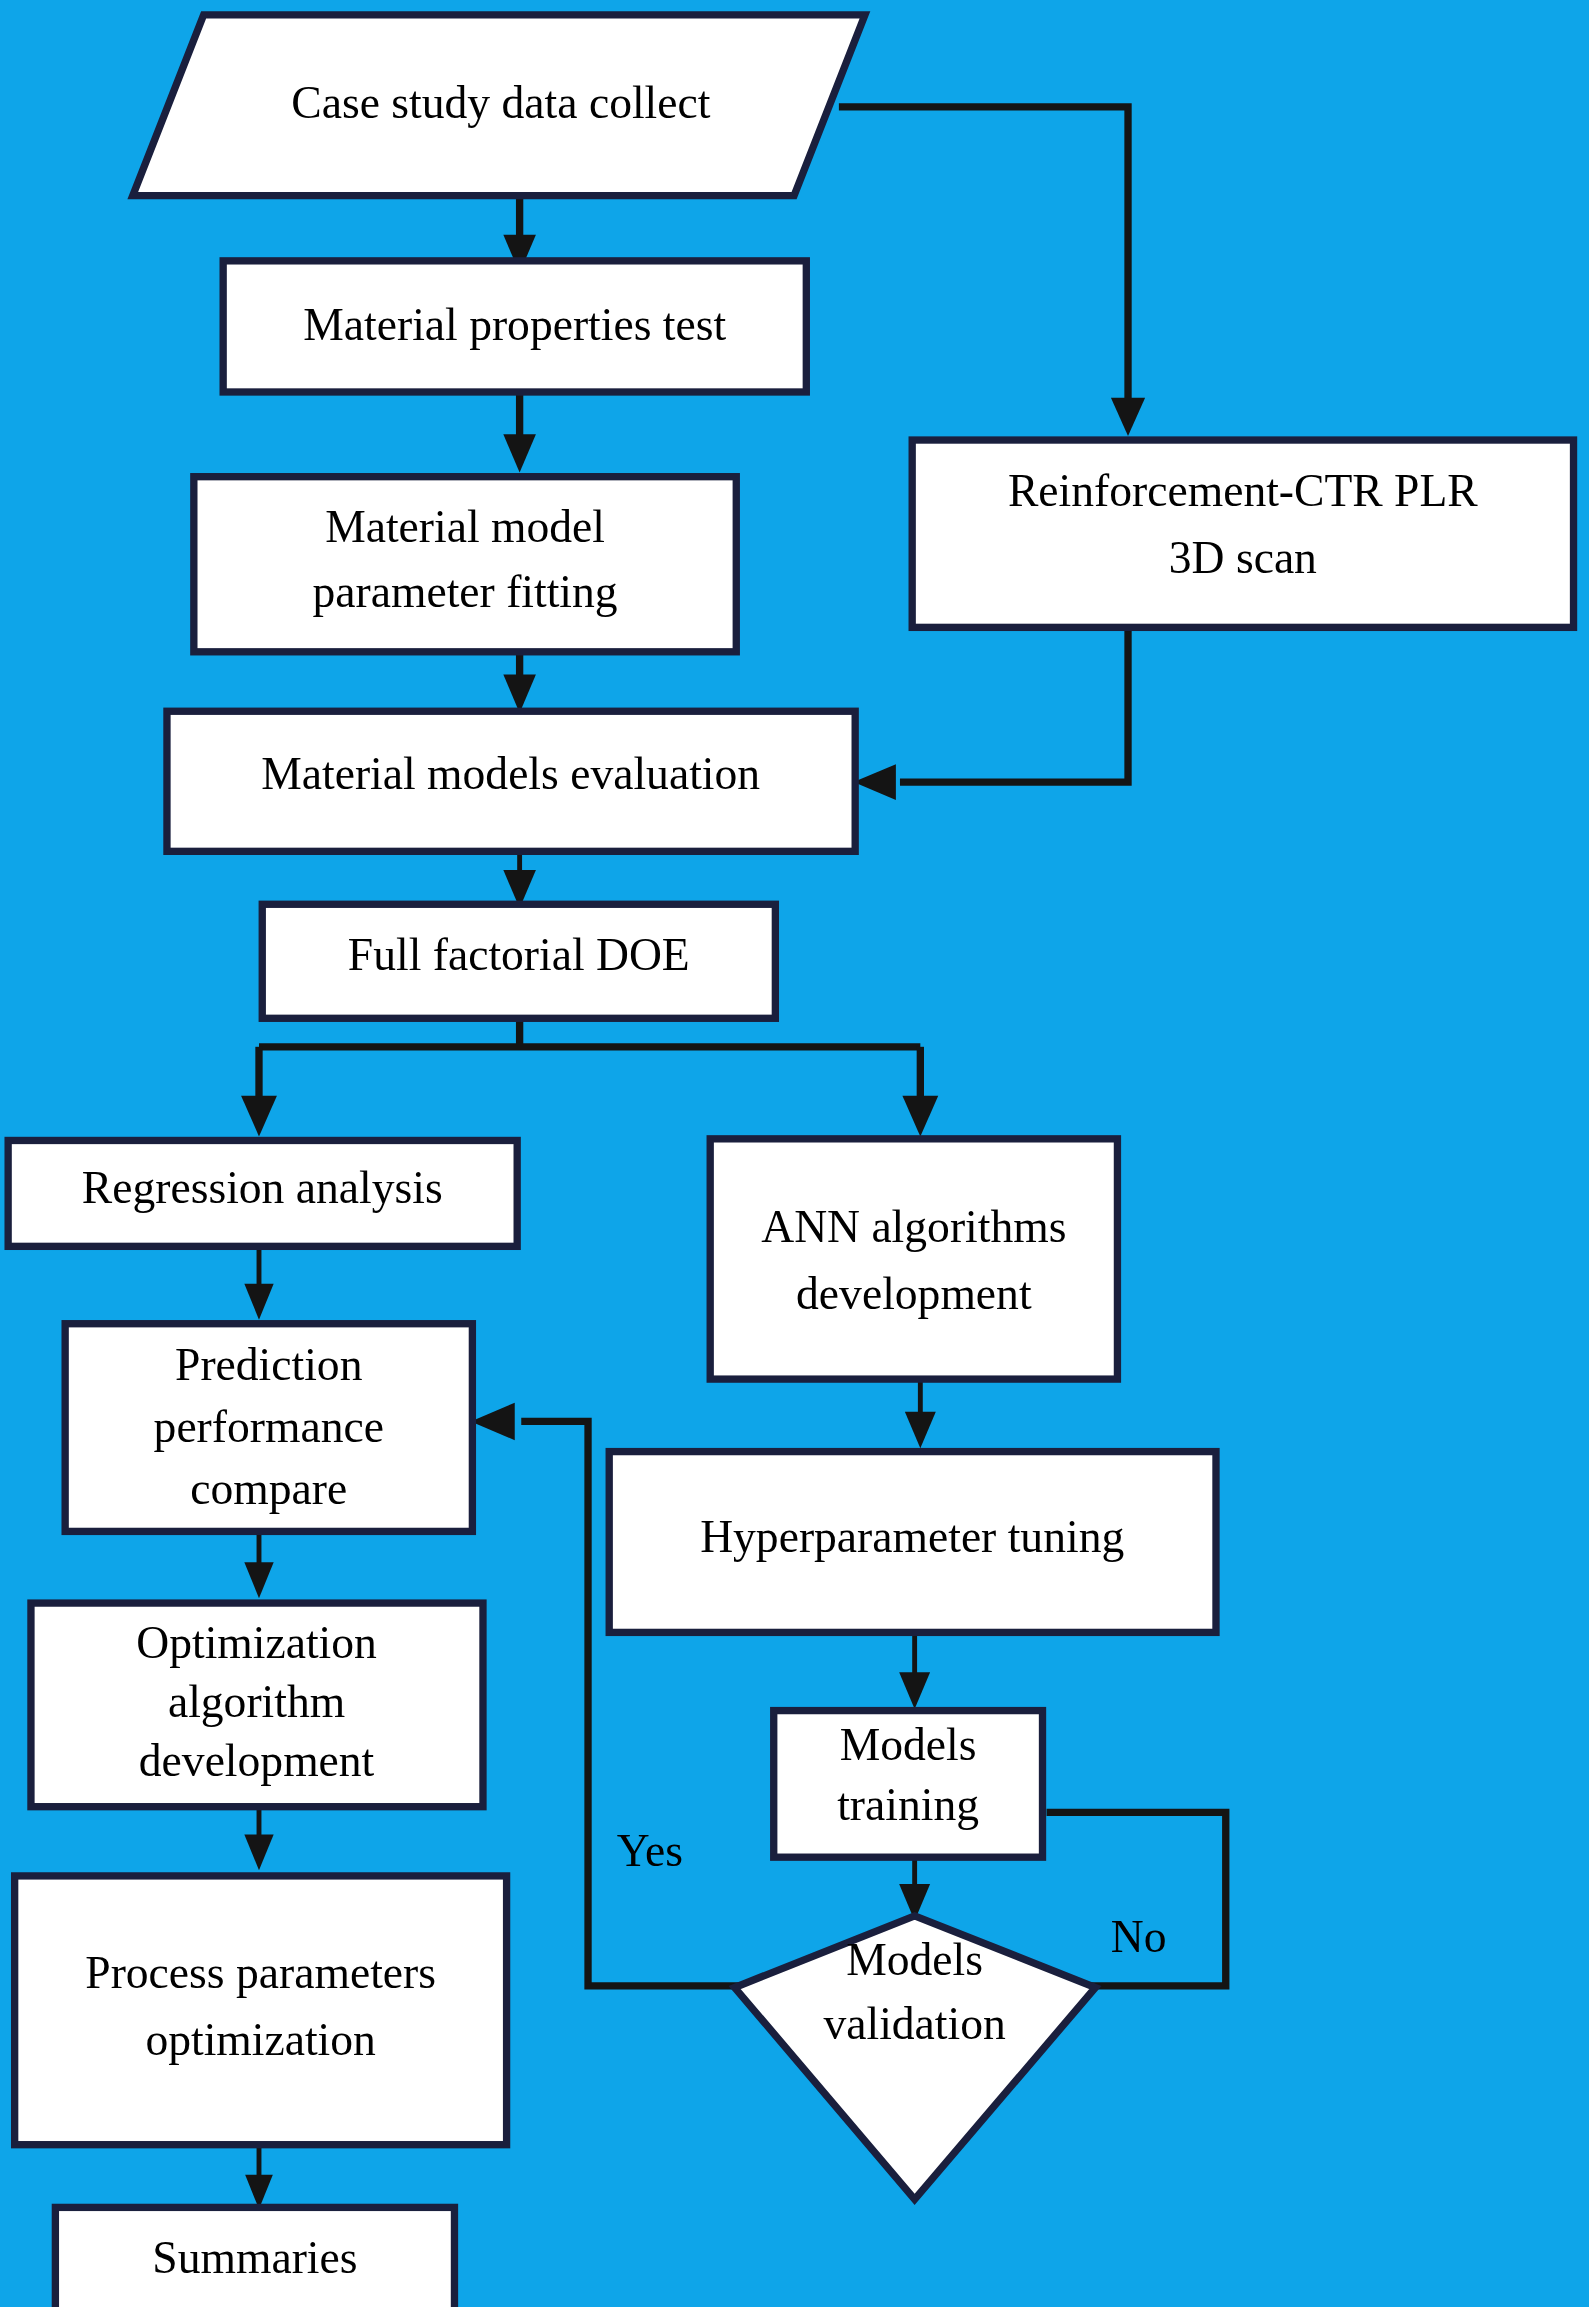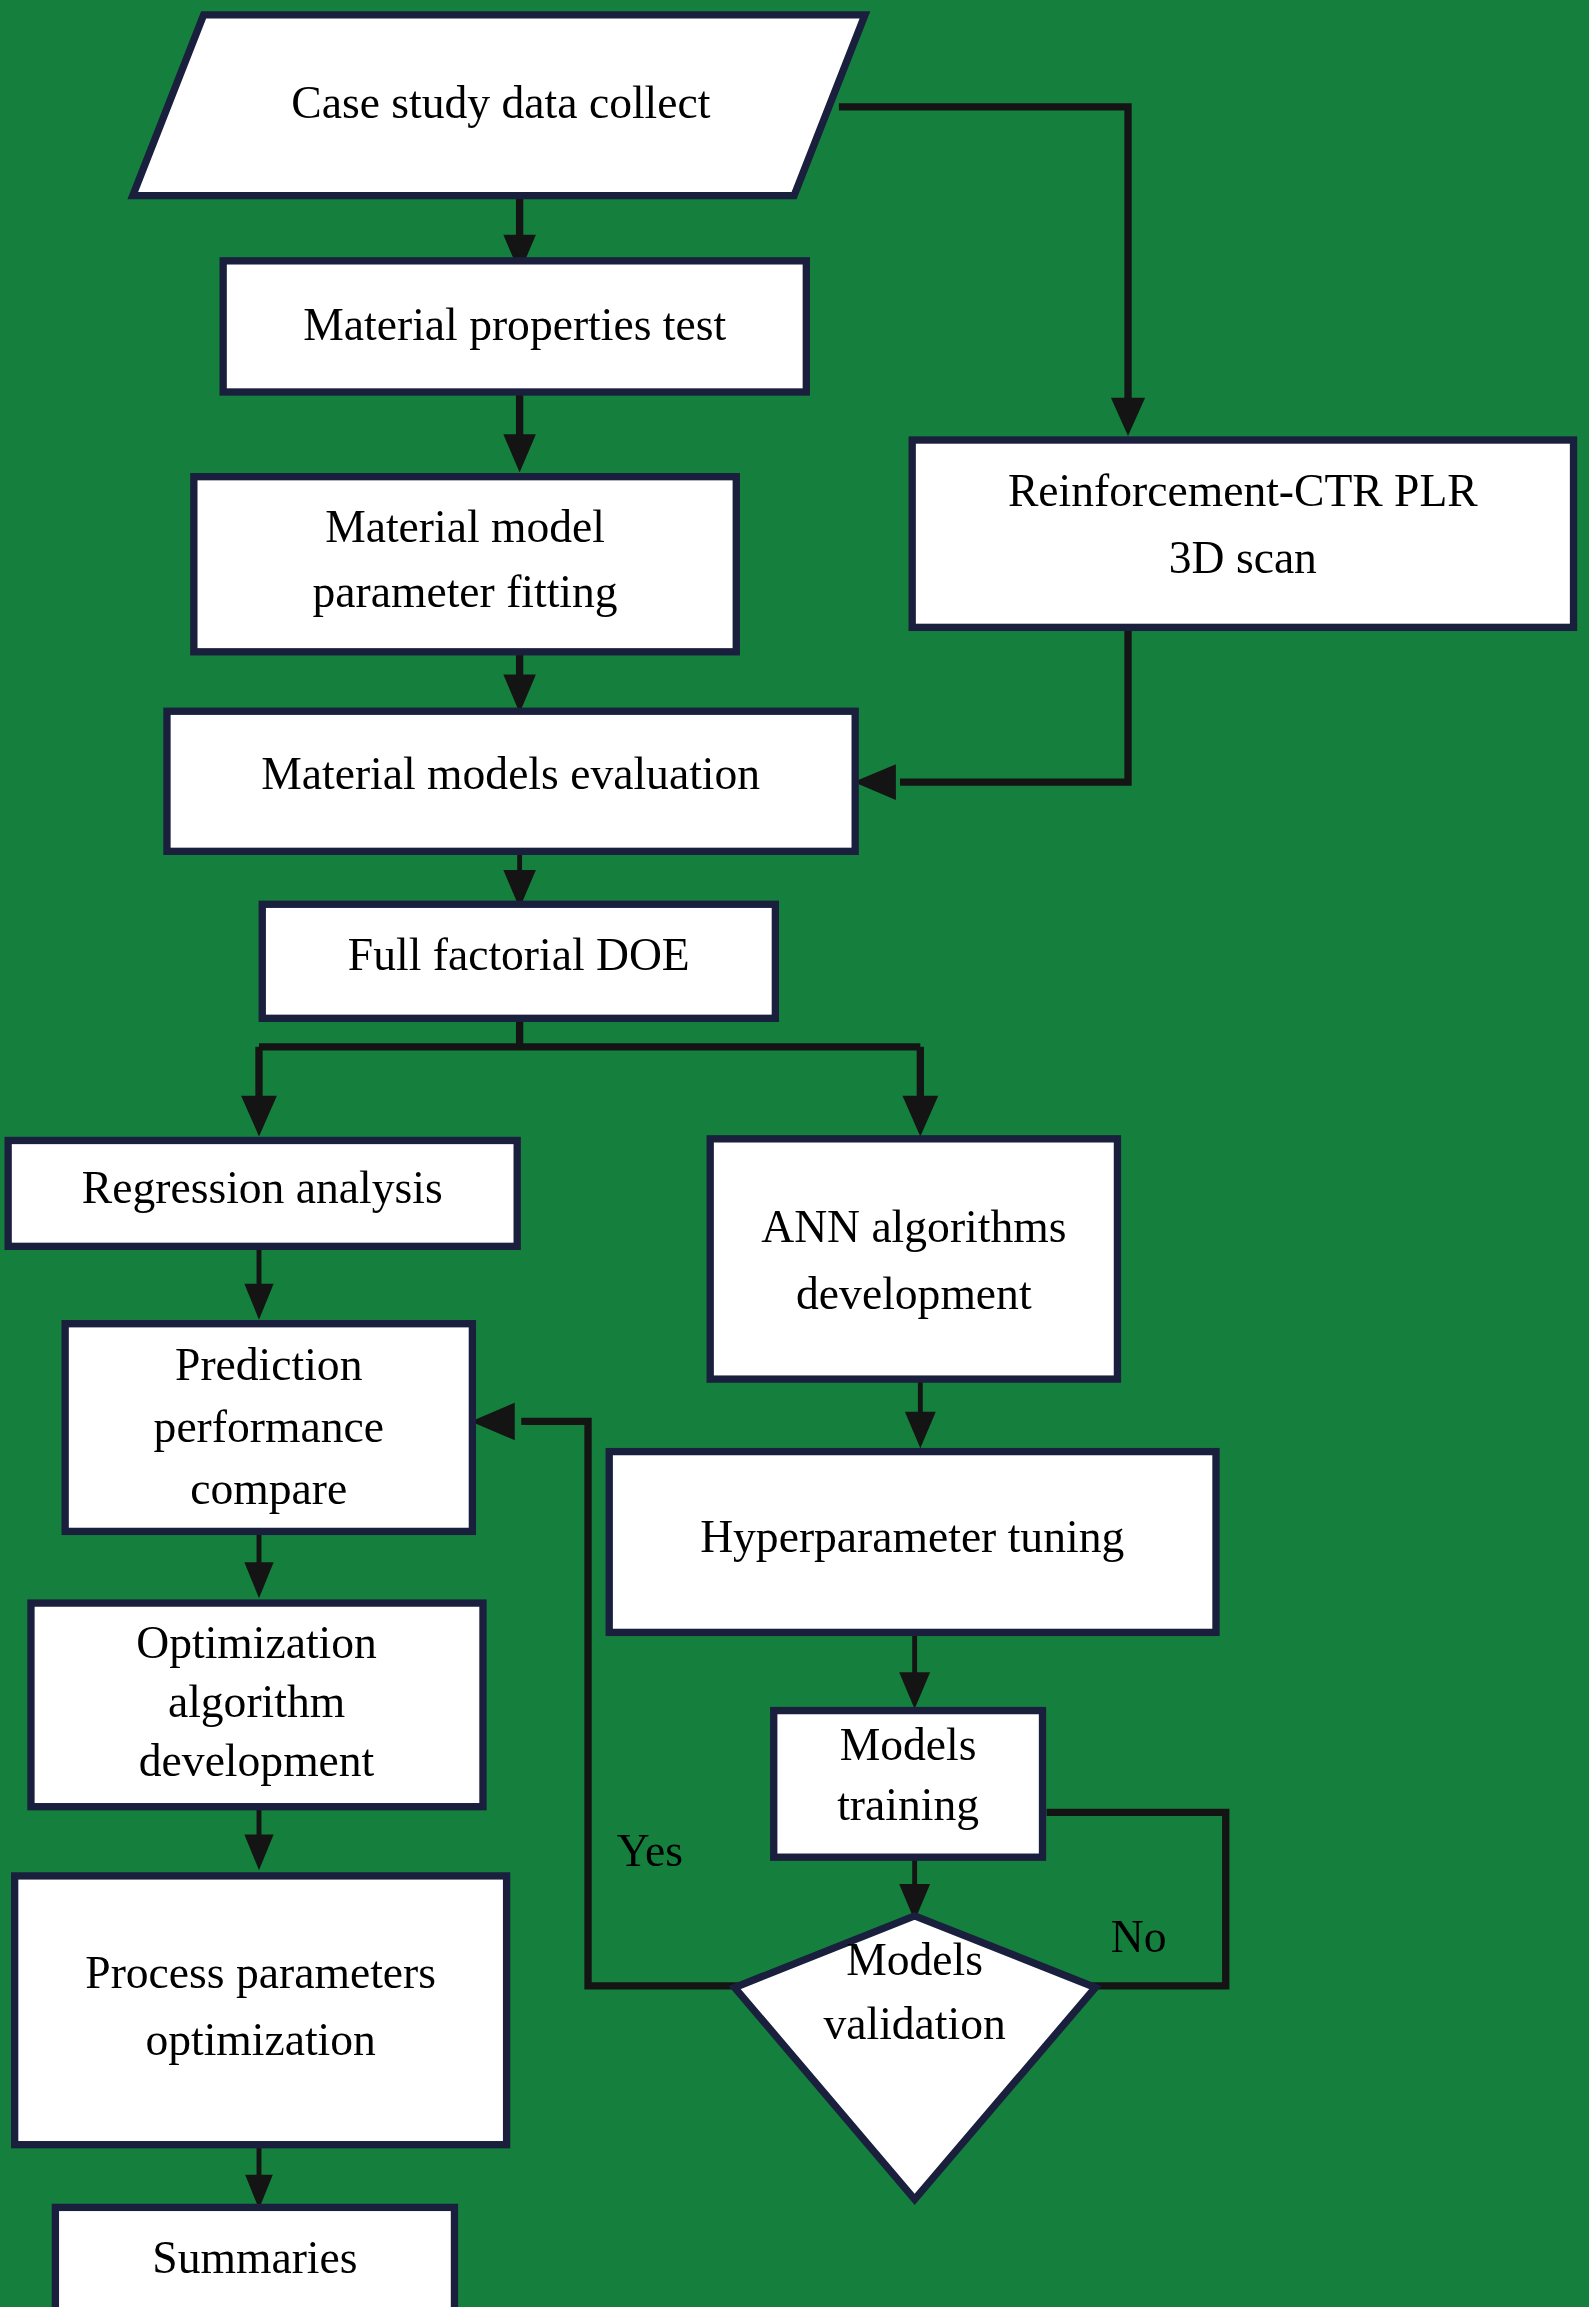--- a/index.html
+++ b/index.html
@@ -4,21 +4,21 @@
 <style>
   html, body {
     margin: 0;
     padding: 0;
     background: #ffffff;
   }
   #canvas {
     position: relative;
     width: 1589px;
     height: 2307px;
-    background: #15803d;
+    background: #0ea5e9;
     overflow: hidden;
   }
   svg#flow {
     position: absolute;
     left: 0;
     top: 0;
     width: 1589px;
     height: 2307px;
   }
   .node-shape {

